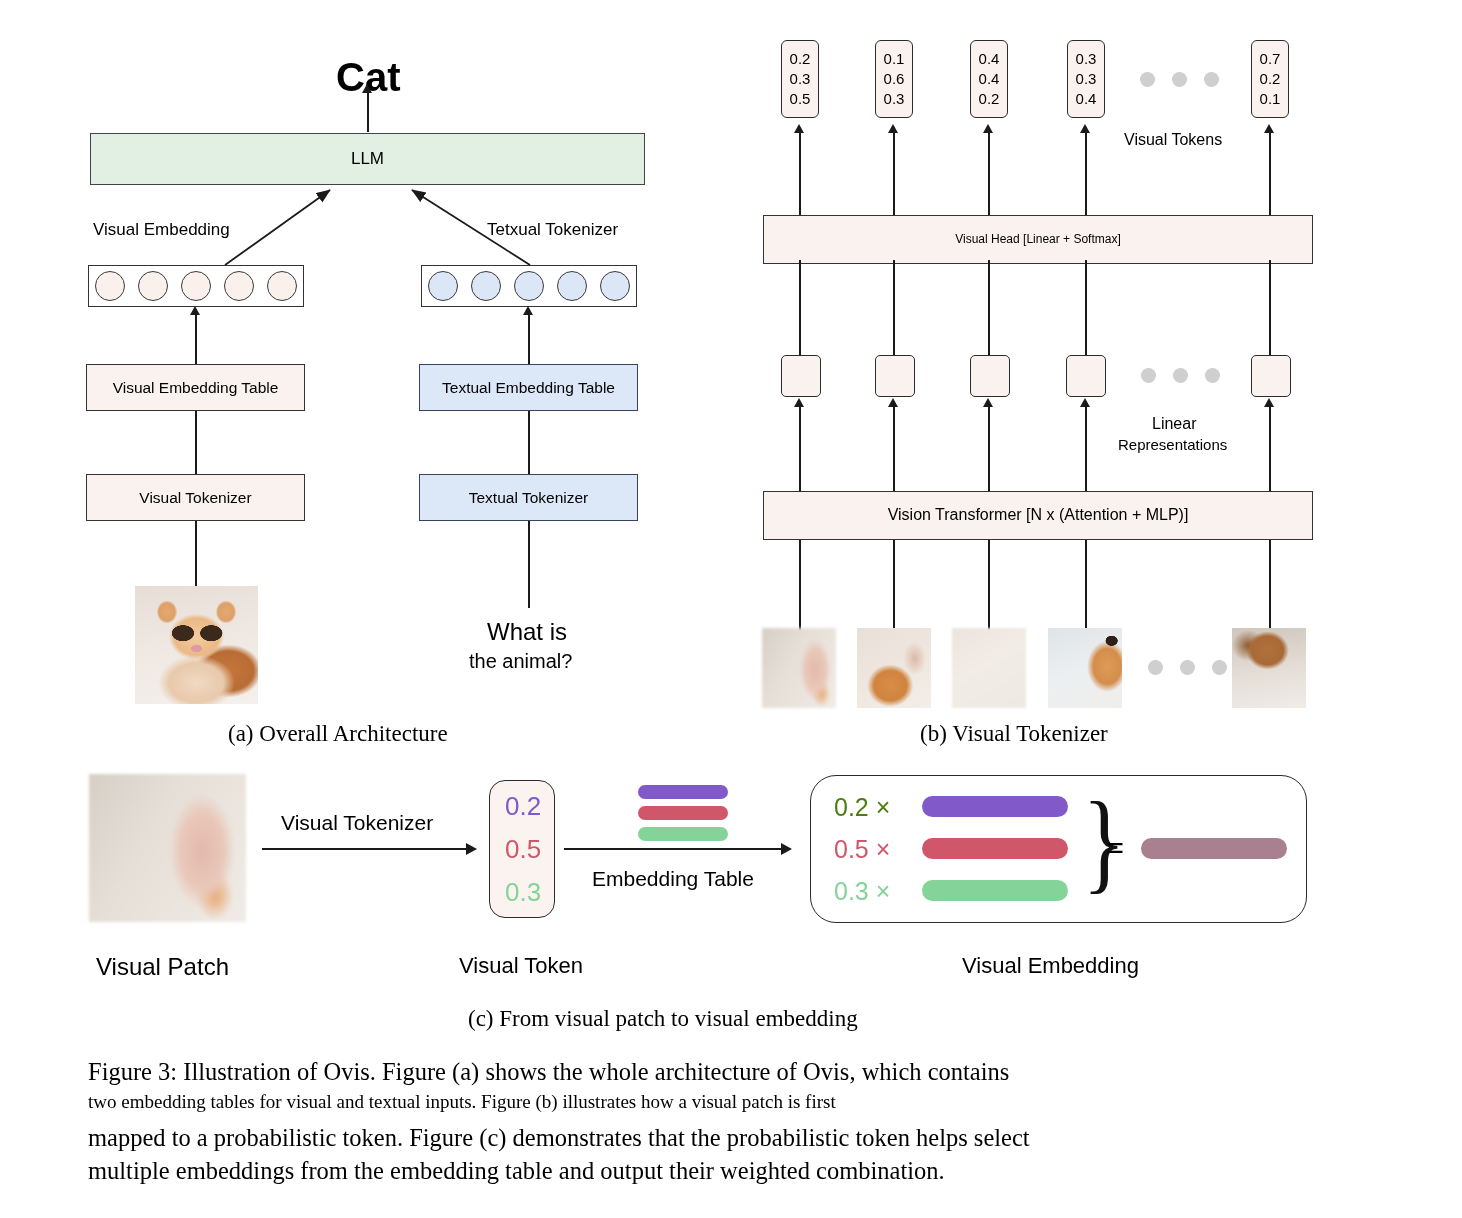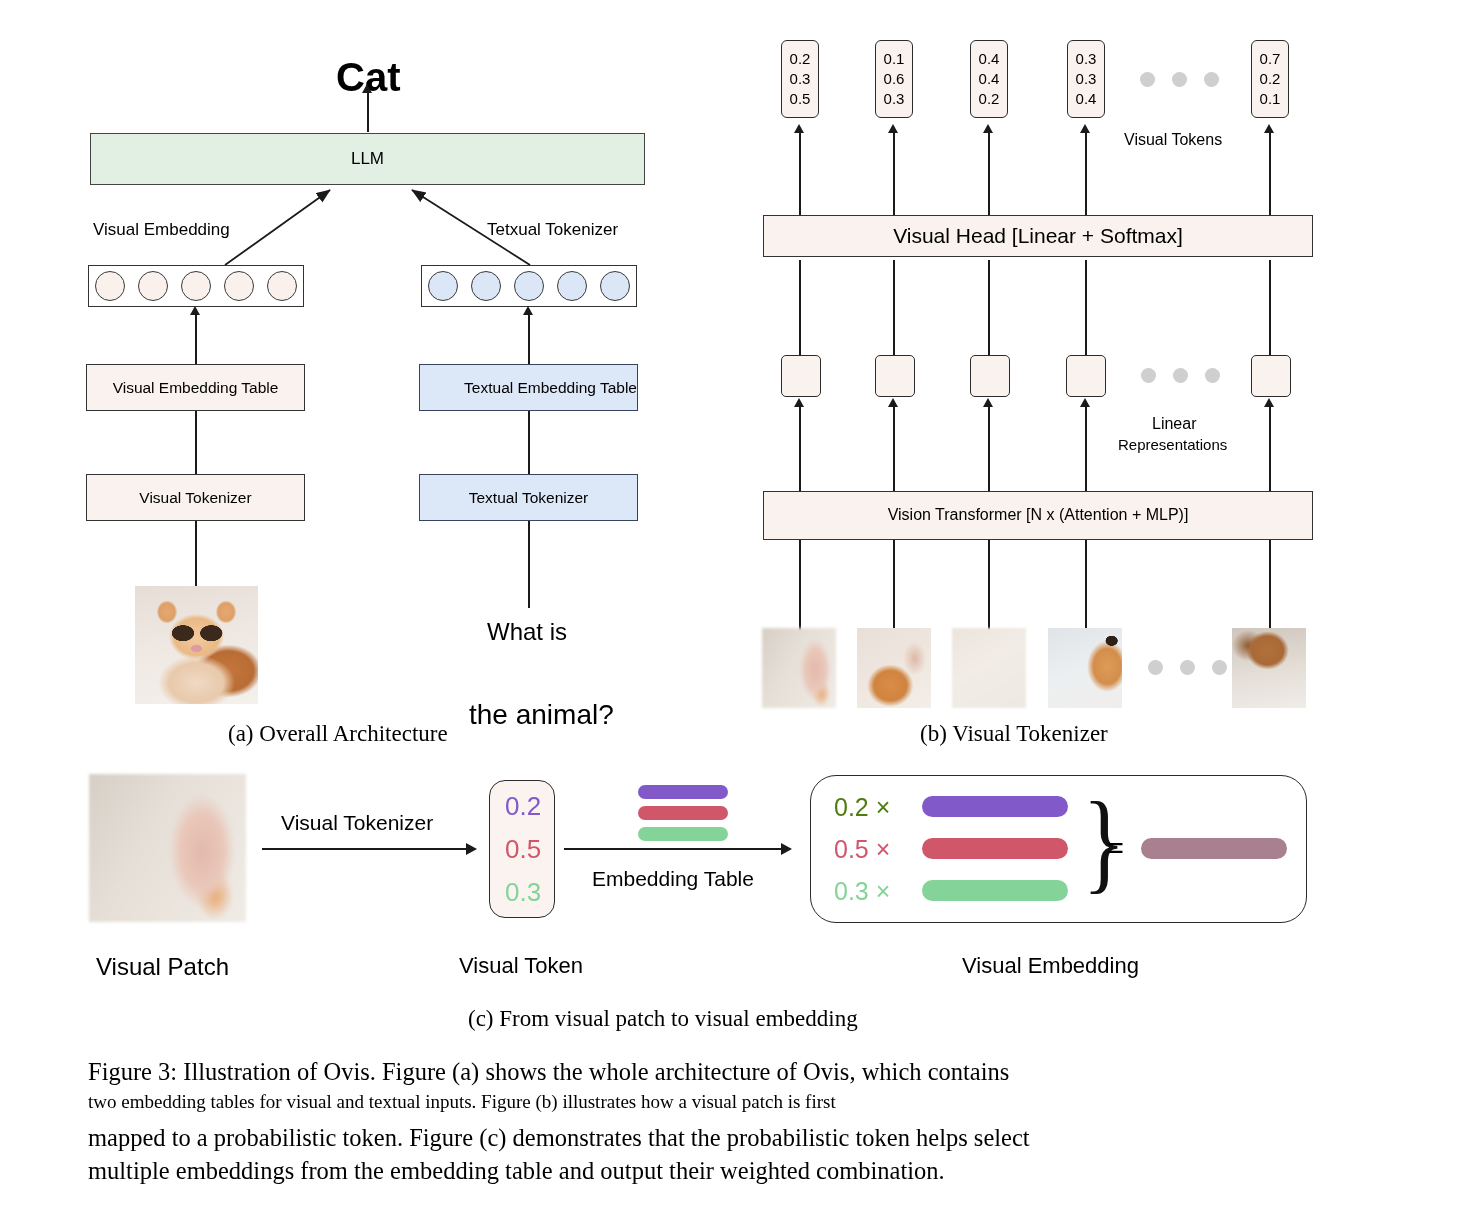--- a/index.html
+++ b/index.html
@@ -152,41 +152,41 @@
 </div>
 
 <div class="vline" style="left:195px;top:312px;height:52px;"></div>
 <div class="arrowup" style="left:190px;top:306px;"></div>
 <div class="vline" style="left:528px;top:312px;height:52px;"></div>
 <div class="arrowup" style="left:523px;top:306px;"></div>
 
 <div class="box cream" style="left:86px;top:364px;width:219px;height:47px;font-size:15.5px;">
   <span>Visual Embedding Table</span>
 </div>
-<div class="box blue" style="left:419px;top:364px;width:219px;height:47px;font-size:15.5px;justify-content:flex-end;">
+<div class="box blue" style="left:419px;top:364px;width:219px;height:47px;font-size:15.5px;">
   <span>Textual Embedding Table</span>
 </div>
 
 <div class="vline" style="left:195px;top:411px;height:63px;"></div>
 <div class="vline" style="left:528px;top:411px;height:63px;"></div>
 
 <div class="box cream" style="left:86px;top:474px;width:219px;height:47px;font-size:15.5px;">
   <span>Visual Tokenizer</span>
 </div>
 <div class="box blue" style="left:419px;top:474px;width:219px;height:47px;font-size:15.5px;">
   <span>Textual Tokenizer</span>
 </div>
 
 <div class="vline" style="left:195px;top:521px;height:66px;"></div>
 <div class="vline" style="left:528px;top:521px;height:87px;"></div>
 
 <div class="imgframe cat-full" style="left:135px;top:586px;width:123px;height:118px;"></div>
 
 <div class="lbl" style="left:487px;top:617px;font-size:24px;">What is</div>
-<div class="lbl" style="left:469px;top:649px;font-size:28px;margin-top:48px;">the animal?</div>
+<div class="lbl" style="left:469px;top:649px;font-size:20px;">the animal?</div>
 
 <div class="cap" style="left:228px;top:721px;font-size:23px;">(a) Overall Architecture</div>
 
 <div class="tokbox" style="left:781px;top:40px;width:38px;height:78px;">
   <span>0.2</span>
   <span>0.3</span>
   <span>0.5</span>
 </div>
 <div class="tokbox" style="left:875px;top:40px;width:38px;height:78px;">
   <span>0.1</span>
@@ -221,21 +221,21 @@
 <div class="arrowup" style="left:794px;top:124px;"></div>
 <div class="vline" style="left:893px;top:130px;height:86px;"></div>
 <div class="arrowup" style="left:888px;top:124px;"></div>
 <div class="vline" style="left:988px;top:130px;height:86px;"></div>
 <div class="arrowup" style="left:983px;top:124px;"></div>
 <div class="vline" style="left:1085px;top:130px;height:86px;"></div>
 <div class="arrowup" style="left:1080px;top:124px;"></div>
 <div class="vline" style="left:1269px;top:130px;height:86px;"></div>
 <div class="arrowup" style="left:1264px;top:124px;"></div>
 
-<div class="box cream" style="left:763px;top:215px;width:550px;height:42px;font-size:21px;">
+<div class="box cream" style="left:763px;top:215px;width:550px;height:49px;font-size:12px;">
   <span>Visual Head [Linear + Softmax]</span>
 </div>
 
 <div class="vline" style="left:799px;top:260px;height:95px;"></div>
 <div class="vline" style="left:893px;top:260px;height:95px;"></div>
 <div class="vline" style="left:988px;top:260px;height:95px;"></div>
 <div class="vline" style="left:1085px;top:260px;height:95px;"></div>
 <div class="vline" style="left:1269px;top:260px;height:95px;"></div>
 
 <div class="repsq" style="left:781px;top:355px;width:40px;height:42px;"></div>

